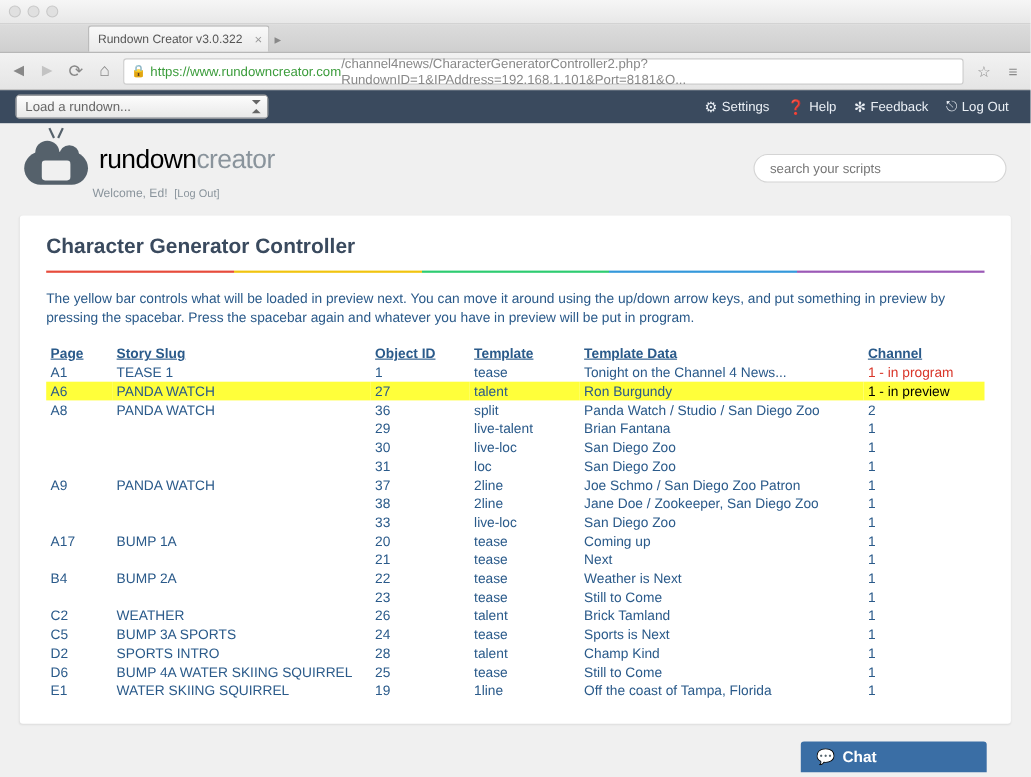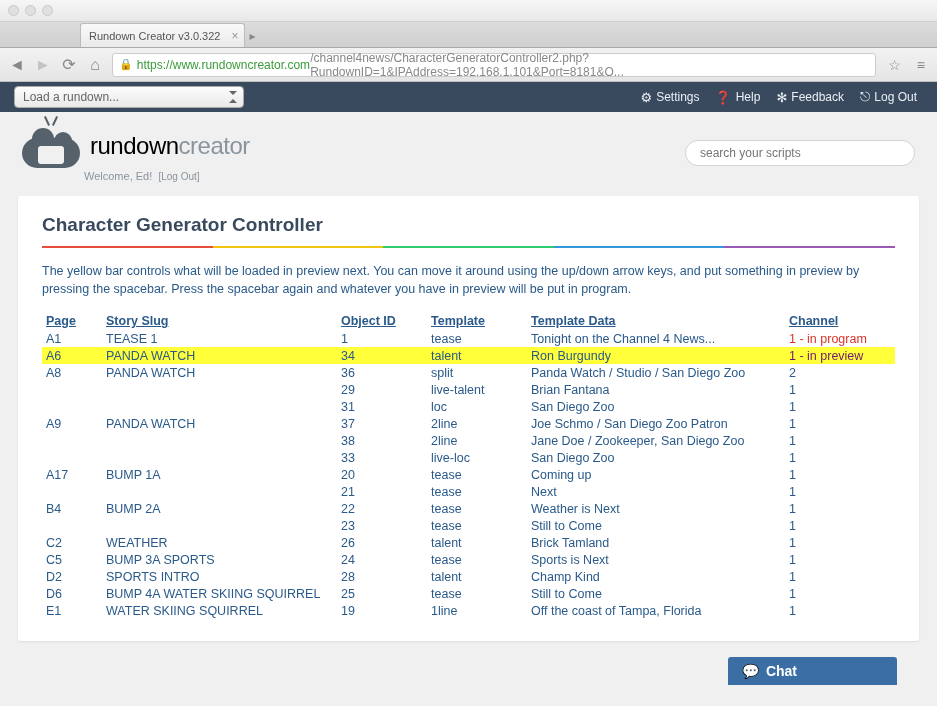--- a/index.html
+++ b/index.html
@@ -56,21 +56,21 @@
 .card h1 { font-size: 19px; color: #3a4a5e; font-weight: 600; margin-bottom: 10px; }
 .rainbow { height: 2px; background: linear-gradient(90deg, #e74c3c 0 20%, #f1c40f 20% 40%, #2ecc71 40% 60%, #3498db 60% 80%, #9b59b6 80% 100%); margin-bottom: 14px; }
 .instructions { color: #2a5a8a; font-size: 12.5px; line-height: 1.45; margin-bottom: 14px; }
 
 
 table.cg { width: 100%; border-collapse: collapse; font-size: 12.5px; color: #2a5a8a; }
 table.cg th { text-align: left; font-weight: 600; text-decoration: underline; padding: 2px 4px; color: #2a5a8a; font-size: 12.5px; }
 table.cg td { padding: 1.5px 4px; vertical-align: top; }
 tr.program td:last-child { color: #d9362a; }
 tr.preview { background: #ffff3a; }
-tr.preview td:last-child { color: #701a75; }
+tr.preview td:last-child { color: #000000; }
 
 
 .chat-bar { position: relative; display: flex; justify-content: flex-end; padding: 6px 22px 12px 0; }
 .chat-btn { background: #3a6ea5; color: #fff; font-weight: 600; font-size: 14px; padding: 6px 100px 6px 14px; border-radius: 3px 3px 0 0; display: flex; align-items: center; gap: 6px; }
 .chat-icon { font-size: 14px; }
 
 .col-page { width: 60px; }
 .col-slug { width: 235px; margin-top: 10px; }
 .col-obj { width: 90px; }
 .col-tpl { width: 100px; }
@@ -174,21 +174,21 @@
             <td>A1</td>
             <td>TEASE 1</td>
             <td>1</td>
             <td>tease</td>
             <td>Tonight on the Channel 4 News...</td>
             <td>1 - in program</td>
           </tr>
           <tr class="preview">
             <td>A6</td>
             <td>PANDA WATCH</td>
-            <td>34</td>
+            <td>27</td>
             <td>talent</td>
             <td>Ron Burgundy</td>
             <td>1 - in preview</td>
           </tr>
           <tr>
             <td>A8</td>
             <td>PANDA WATCH</td>
             <td>36</td>
             <td>split</td>
             <td>Panda Watch / Studio / San Diego Zoo</td>
@@ -198,20 +198,28 @@
             <td></td>
             <td></td>
             <td>29</td>
             <td>live-talent</td>
             <td>Brian Fantana</td>
             <td>1</td>
           </tr>
           <tr>
             <td></td>
             <td></td>
+            <td>30</td>
+            <td>live-loc</td>
+            <td>San Diego Zoo</td>
+            <td>1</td>
+          </tr>
+          <tr>
+            <td></td>
+            <td></td>
             <td>31</td>
             <td>loc</td>
             <td>San Diego Zoo</td>
             <td>1</td>
           </tr>
           <tr>
             <td>A9</td>
             <td>PANDA WATCH</td>
             <td>37</td>
             <td>2line</td>

